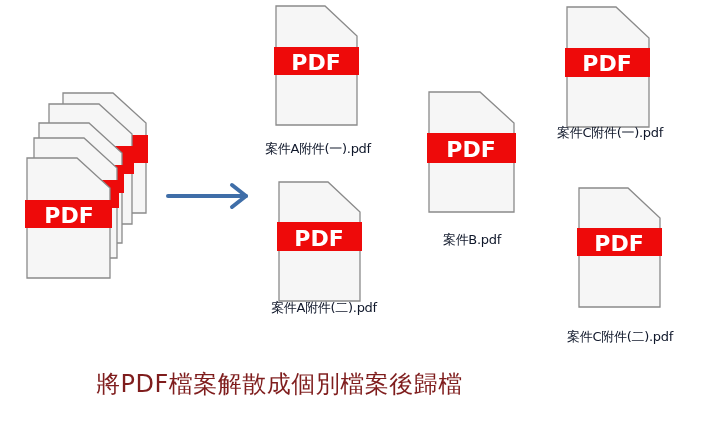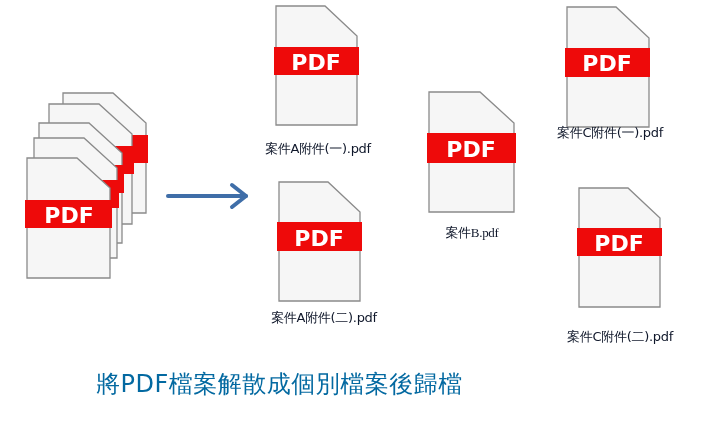--- a/index.html
+++ b/index.html
@@ -2,21 +2,21 @@
 <html><head>
 <meta charset="utf-8">
 <style>
   html, body { margin: 0; padding: 0; background: #ffffff; }
   body { width: 707px; height: 423px; position: relative; overflow: hidden;
          font-family: "DejaVu Sans", "Liberation Sans", sans-serif; }
   .file { position: absolute; }
   .file svg { display: block; overflow: visible; }
   .label { position: absolute; font-size: 13px; color: #0f172a; white-space: nowrap;
            text-align: center; letter-spacing: -0.3px; }
-  .caption { position: absolute; left: 96px; top: 368px; font-size: 24px; color: #0369a1;
+  .caption { position: absolute; left: 96px; top: 368px; font-size: 24px; color: #7f1d1d;
              white-space: nowrap; letter-spacing: 0.5px; }
   .arrow { position: absolute; left: 166px; top: 182px; }
 </style>
 </head>
 <body>
 
 <div class="file" style="left:20px;top:90px;">
   <svg width="140" height="200" viewBox="0 0 140 200">
 
     <g transform="translate(43,3)">
@@ -63,30 +63,30 @@
 </div>
 <div class="label" style="left:250px;top:140px;width:136px;">案件A附件(一).pdf</div>
 
 <div class="file" style="left:277px;top:181px;">
   <svg width="86" height="122" viewBox="0 0 86 122">
     <path d="M2,1 L51,1 L83,31 L83,120 L2,120 Z" fill="#f6f6f6" stroke="#8a8a8a" stroke-width="1.3"></path>
     <rect x="0" y="41" width="85" height="29" fill="#ee0a0a"></rect>
     <text x="42" y="65" text-anchor="middle" font-family="DejaVu Sans, sans-serif" font-weight="bold" font-size="22" fill="#ffffff">PDF</text>
   </svg>
 </div>
-<div class="label" style="left:256px;top:309px;width:136px;">案件A附件(二).pdf</div>
+<div class="label" style="left:256px;top:299px;width:136px;">案件A附件(二).pdf</div>
 
 <div class="file" style="left:427px;top:91px;">
   <svg width="90" height="124" viewBox="0 0 90 124">
     <path d="M2,1 L53,1 L87,32 L87,121 L2,121 Z" fill="#f6f6f6" stroke="#8a8a8a" stroke-width="1.3"></path>
     <rect x="0" y="42" width="89" height="30" fill="#ee0a0a"></rect>
     <text x="44" y="66" text-anchor="middle" font-family="DejaVu Sans, sans-serif" font-weight="bold" font-size="22" fill="#ffffff">PDF</text>
   </svg>
 </div>
-<div class="label" style="left:420px;top:224px;width:104px;font-family:Liberation Serif, serif;">案件B.pdf</div>
+<div class="label" style="left:420px;top:231px;width:104px;">案件B.pdf</div>
 
 <div class="file" style="left:565px;top:6px;">
   <svg width="86" height="124" viewBox="0 0 86 124">
     <path d="M2,1 L51,1 L84,32 L84,121 L2,121 Z" fill="#f6f6f6" stroke="#8a8a8a" stroke-width="1.3"></path>
     <rect x="0" y="42" width="85" height="29" fill="#ee0a0a"></rect>
     <text x="42" y="65" text-anchor="middle" font-family="DejaVu Sans, sans-serif" font-weight="bold" font-size="22" fill="#ffffff">PDF</text>
   </svg>
 </div>
 <div class="label" style="left:542px;top:124px;width:136px;">案件C附件(一).pdf</div>
 

